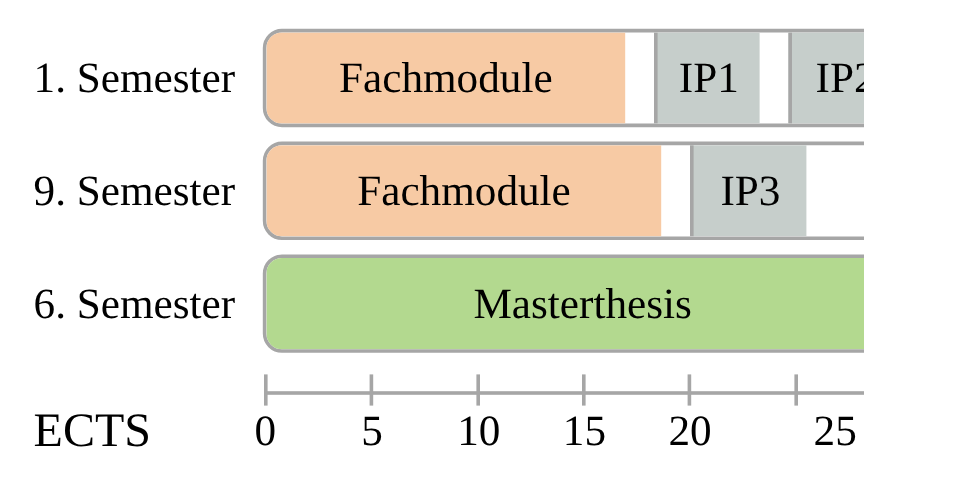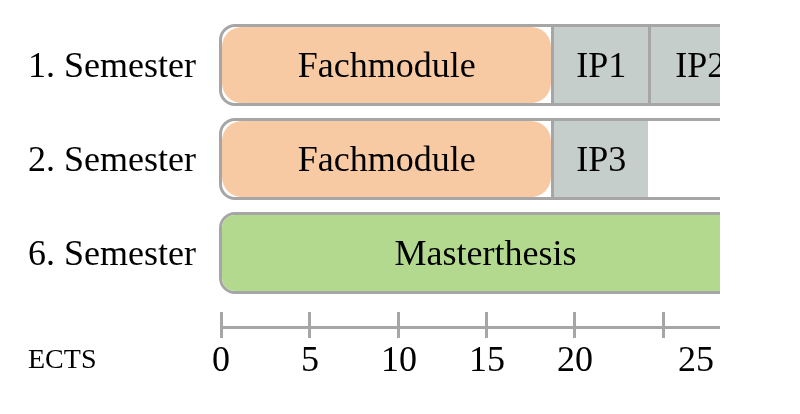--- a/index.html
+++ b/index.html
@@ -32,22 +32,22 @@
   }
   .seg {
     display: flex;
     align-items: center;
     justify-content: center;
     font-size: 36px;
     box-sizing: border-box;
     white-space: nowrap;
   }
   .seg + .seg { border-left: 3px solid #A6A6A6; }
-  .seg-orange { background: #F7CAA4; border-radius: 20px; }
-  .seg-gray   { background: #C6CECB; }
+  .seg-orange { background: #F7CAA4; }
+  .seg-gray   { background: #C6CECB; margin-left: 24px; }
   .seg-green  { background: #B3D98F; }
 
   .axis-line {
     position: absolute;
     left: 220px;
     top: 326px;
     width: 533px;
     height: 3px;
     background: #A6A6A6;
   }
@@ -62,31 +62,31 @@
     position: absolute;
     top: 341px;
     font-size: 36px;
     line-height: 36px;
     transform: translateX(-50%);
   }
   .ects-label {
     position: absolute;
     left: 28px;
     top: 341px;
-    font-size: 28px;
+    font-size: 40px;
     line-height: 36px;
   }
 </style>
 </head>
 <body>
 
 <div class="canvas">
 
   <div class="row-label" style="top:45px">1. Semester</div>
-  <div class="row-label" style="top:139px">2. Semester</div>
+  <div class="row-label" style="top:139px">9. Semester</div>
   <div class="row-label" style="top:233px">6. Semester</div>
 
   <div class="bar" style="top:24px">
     <div class="seg seg-orange" style="width:62.5%">
       <span>Fachmodule</span>
     </div>
     <div class="seg seg-gray" style="width:18.4%">
       <span>IP1</span>
     </div>
     <div class="seg seg-gray" style="width:19.1%">

